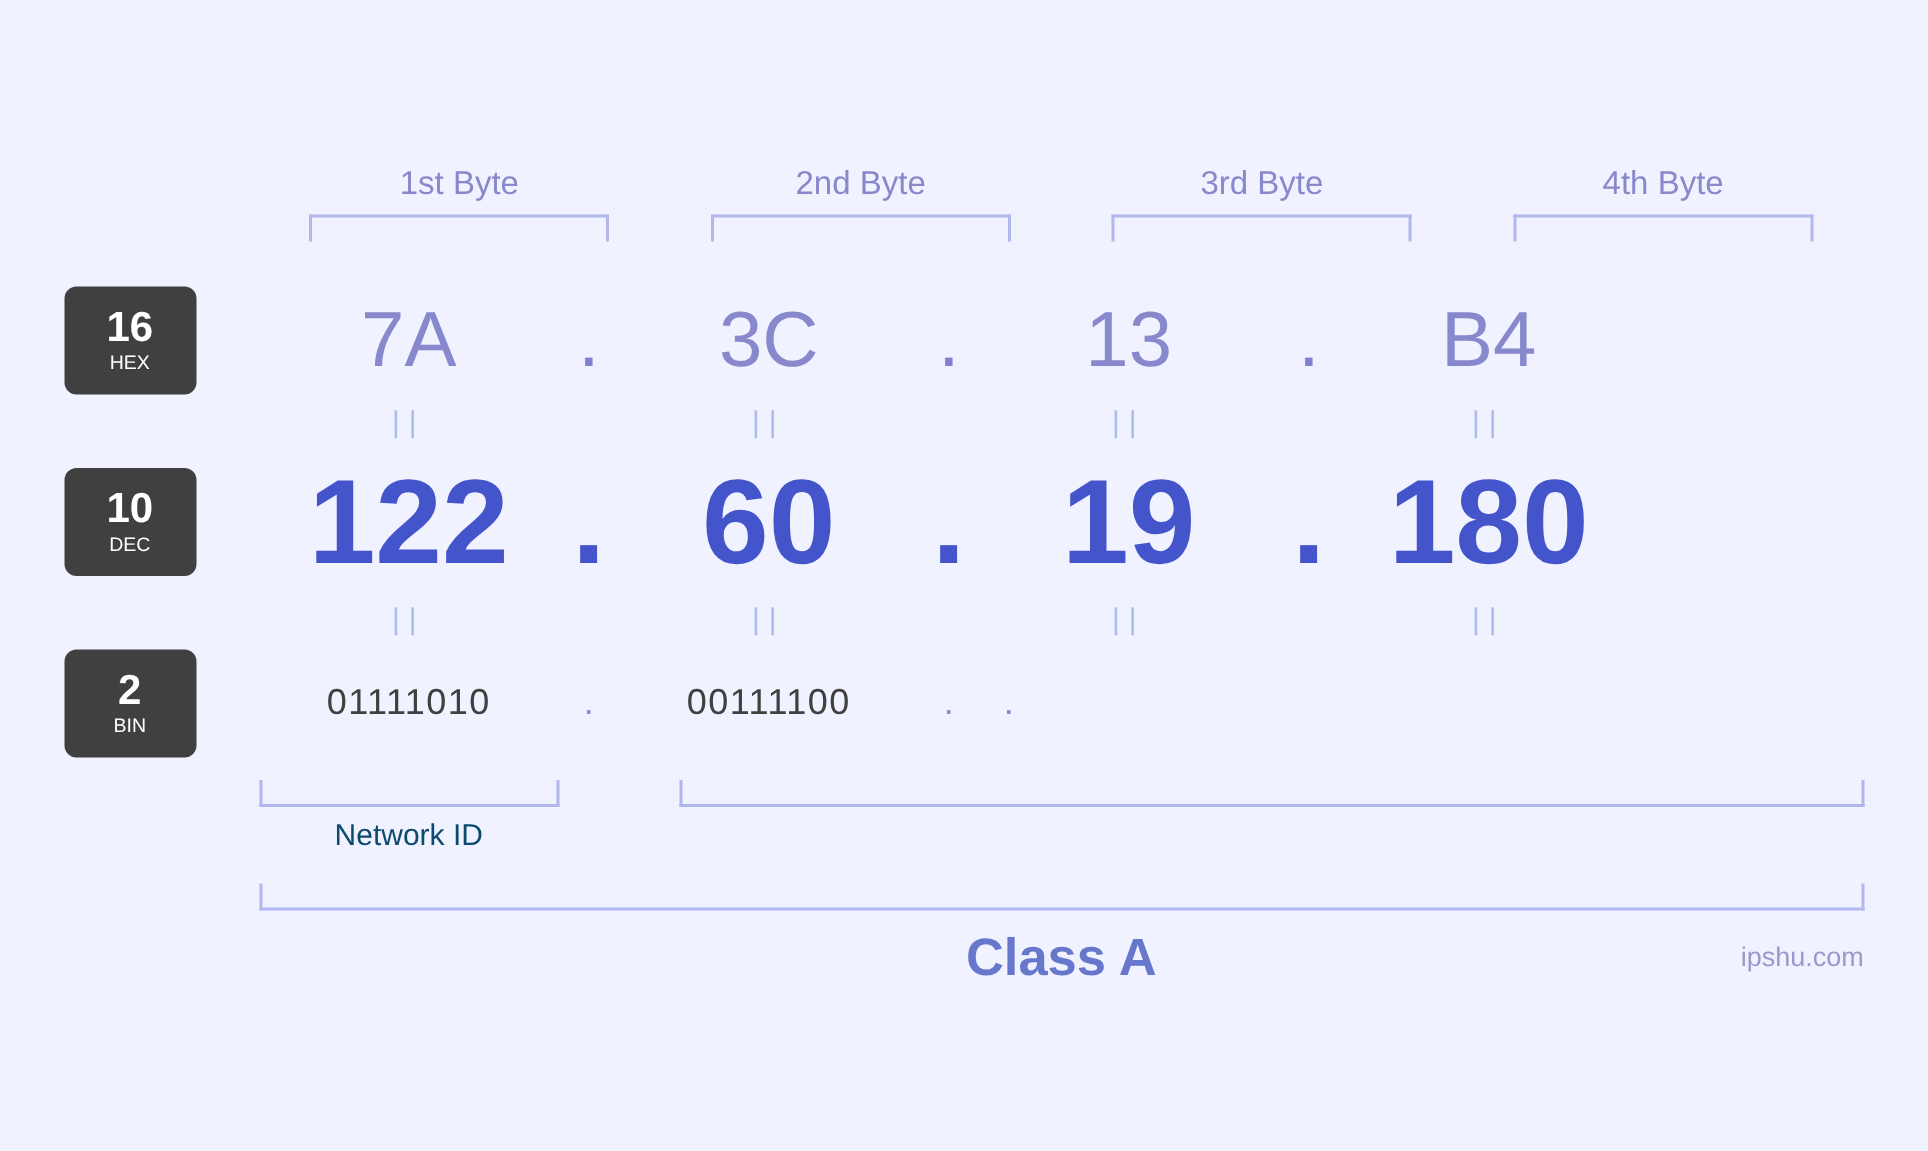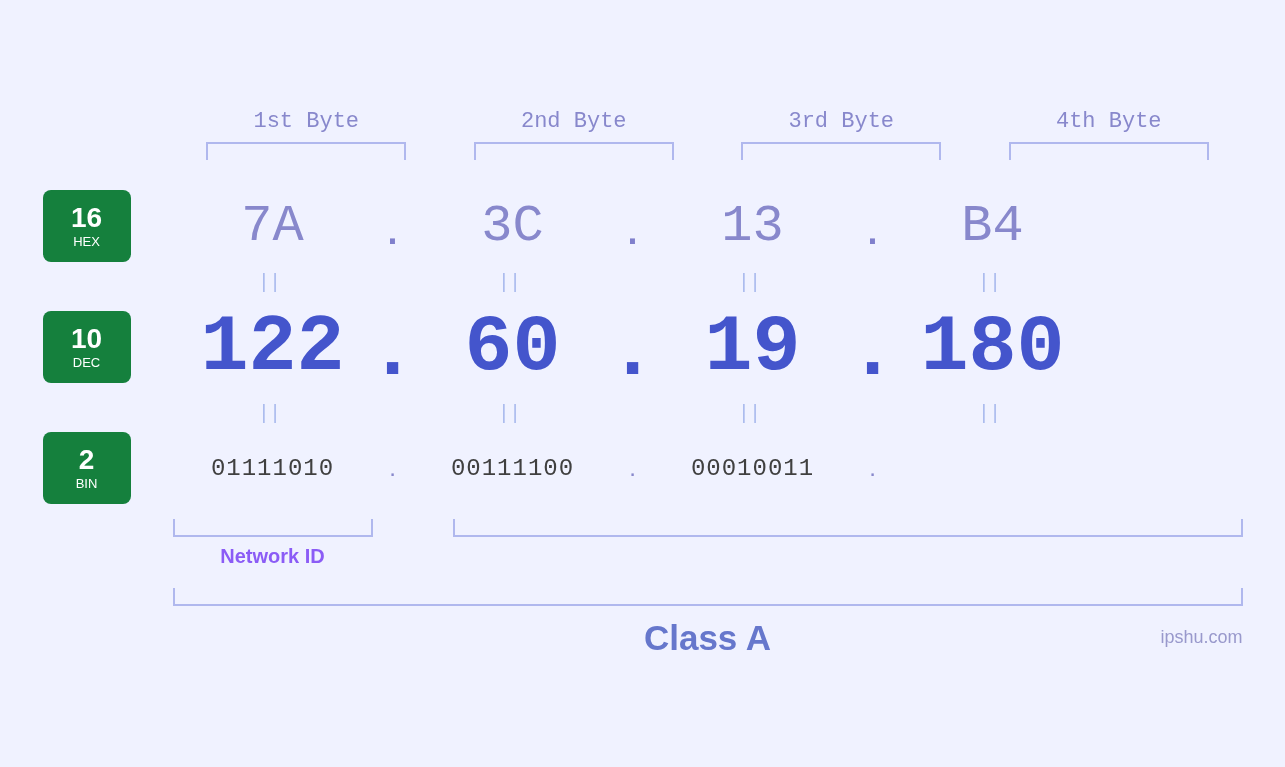--- a/index.html
+++ b/index.html
@@ -19,21 +19,20 @@
       width: 1200px;
       position: relative;
     }
 
     
     .byte-headers {
       display: flex;
       justify-content: space-around;
       margin-left: 130px;
       margin-bottom: 8px;
-      font-family: Liberation Mono, monospace;
     }
 
     .byte-header {
       width: 200px;
       text-align: center;
       color: #8888cc;
       font-size: 22px;
     }
 
     
@@ -55,21 +54,21 @@
     
     .row {
       display: flex;
       align-items: center;
       margin-bottom: 0;
     }
 
     .base-badge {
       width: 88px;
       height: 72px;
-      background: #15803d;
+      background: #404040;
       border-radius: 8px;
       display: flex;
       flex-direction: column;
       align-items: center;
       justify-content: center;
       color: white;
       flex-shrink: 0;
     }
 
     .base-badge .number {
@@ -88,21 +87,20 @@
     .values-area {
       display: flex;
       align-items: center;
       flex: 1;
       margin-left: 42px;
     }
 
     .byte-value {
       width: 200px;
       text-align: center;
-      font-family: Liberation Mono, monospace;
     }
 
     .dot {
       width: 40px;
       text-align: center;
       color: #8080cc;
     }
 
     
     .hex-value {
@@ -183,23 +181,23 @@
       width: 200px;
       height: 18px;
       border-bottom: 2px solid #b0b8ee;
       border-left: 2px solid #b0b8ee;
       border-right: 2px solid #b0b8ee;
       margin-bottom: 8px;
     }
 
     .network-id-label {
       text-align: center;
-      color: #8b5cf6;
+      color: #0c4a6e;
       font-size: 20px;
-      font-weight: bold;
+      font-weight: normal;
       width: 200px;
     }
 
     .host-id-area {
       flex: 1;
       position: relative;
     }
 
     .host-bracket {
       height: 18px;
@@ -341,23 +339,20 @@
     </div>
     <div class="values-area">
       <div class="byte-value">
         <span class="bin-value">01111010</span>
       </div>
       <div class="dot bin-dot">.</div>
       <div class="byte-value">
         <span class="bin-value">00111100</span>
       </div>
       <div class="dot bin-dot">.</div>
-      <div class="byte-value">
-        <span class="bin-value">00010011</span>
-      </div>
       <div class="dot bin-dot">.</div>
     </div>
   </div>
 
   <div class="bottom-section">
     <div class="bottom-labels">
 
       <div class="network-id-area">
         <div class="network-bracket"></div>
         <div class="network-id-label">Network ID</div>

